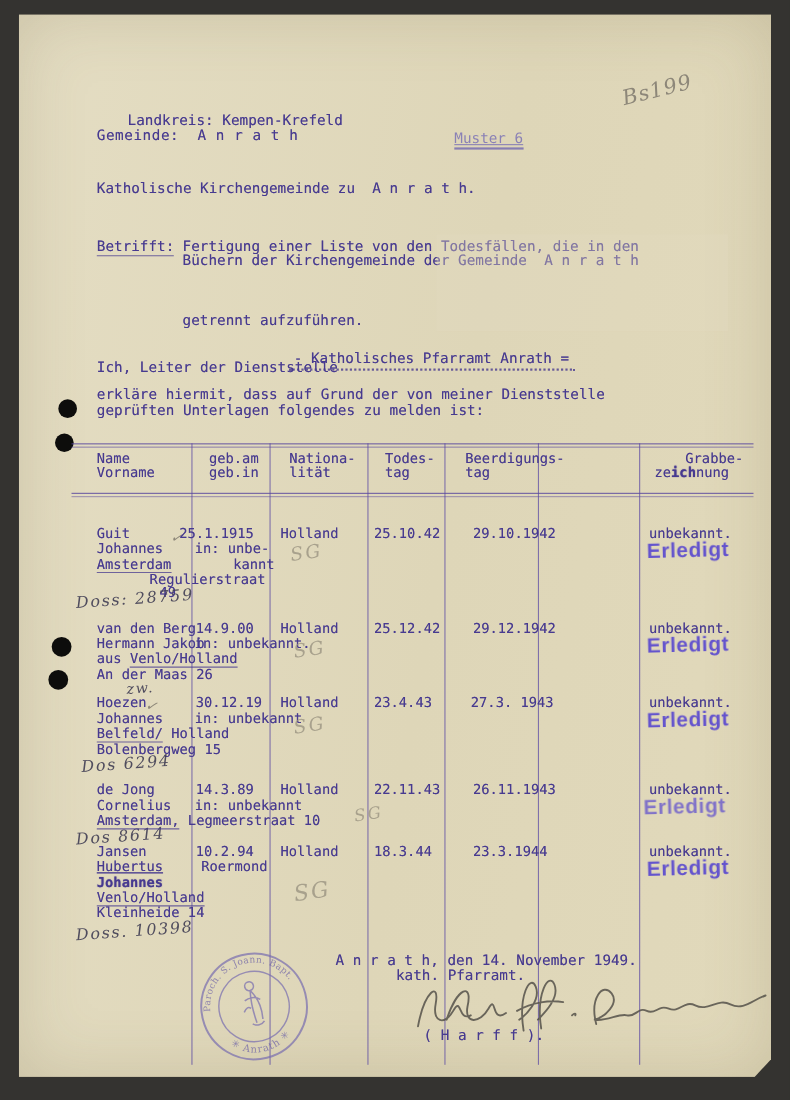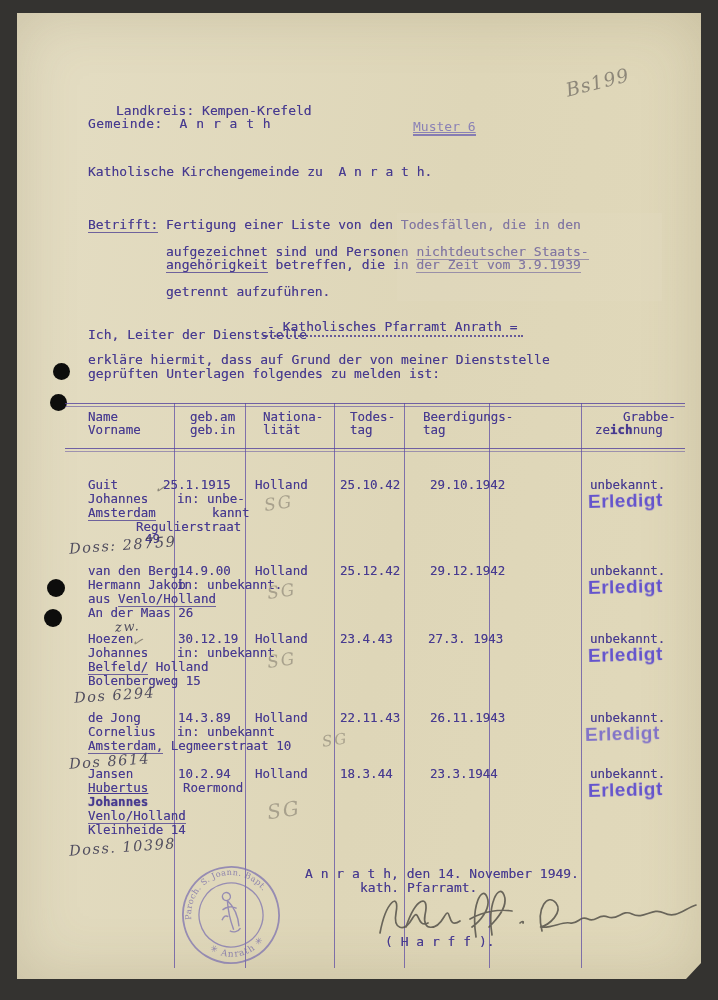--- a/index.html
+++ b/index.html
@@ -58,22 +58,21 @@
 
   <div class="abs pencil" style="left:548px;top:58px;font-size:19px;transform:rotate(-14deg);letter-spacing:1px;">Bs199</div>
 
   <div class="abs tw tw13" style="left:71px;top:90px;margin-left:28px;">Landkreis: Kempen-Krefeld</div>
   <div class="abs tw tw13" style="left:71px;top:103px;letter-spacing:.5px;">Gemeinde:  A n r a t h</div>
   <div class="abs tw tw13 faded" style="left:396px;top:106px;border-bottom:2px solid #867db3;text-decoration:underline;">Muster 6</div>
   <div class="abs tw tw13" style="left:71px;top:151px;">Katholische Kirchengemeinde zu  A n r a t h.</div>
 
   <div class="abs tw tw13 ul" style="left:71px;top:204px;">Betrifft:</div>
   <div class="abs tw tw13" style="left:149px;top:204px;">Fertigung einer Liste von den Todesfällen, die in den</div>
-  <div class="abs tw tw13" style="left:149px;top:231px;"><span>aufgezeichnet sind und Personen </span><span class="ul">nichtdeutscher Staats-</span></div>
-  <div class="abs tw tw13" style="left:149px;top:244px;"><span class="ul">angehörigkeit</span><span> betreffen, die in </span><span class="ul">der Zeit vom 3.9.1939</span></div>
+  <div class="abs tw tw13" style="left:149px;top:217px;">Büchern der Kirchengemeinde der Gemeinde  A n r a t h</div>
   <div class="abs tw tw13" style="left:149px;top:271px;">getrennt aufzuführen.</div>
   <div class="overlay-fade" style="left:380px;top:200px;width:265px;height:88px;"></div>
 
   <div class="abs tw tw13" style="left:71px;top:314px;text-align:center;">Ich, Leiter der Dienststelle</div>
   <div class="abs tw tw13" style="left:250px;top:306px;">- Katholisches Pfarramt Anrath =</div>
   <div class="abs dotline" style="left:246px;top:321px;width:260px;"></div>
   <div class="abs tw tw13" style="left:71px;top:339px;">erkläre hiermit, dass auf Grund der von meiner Dienststelle</div>
   <div class="abs tw tw13" style="left:71px;top:353px;">geprüften Unterlagen folgendes zu melden ist:</div>
 
   <div class="abs hline" style="left:48px;top:390px;width:620px;"></div>

